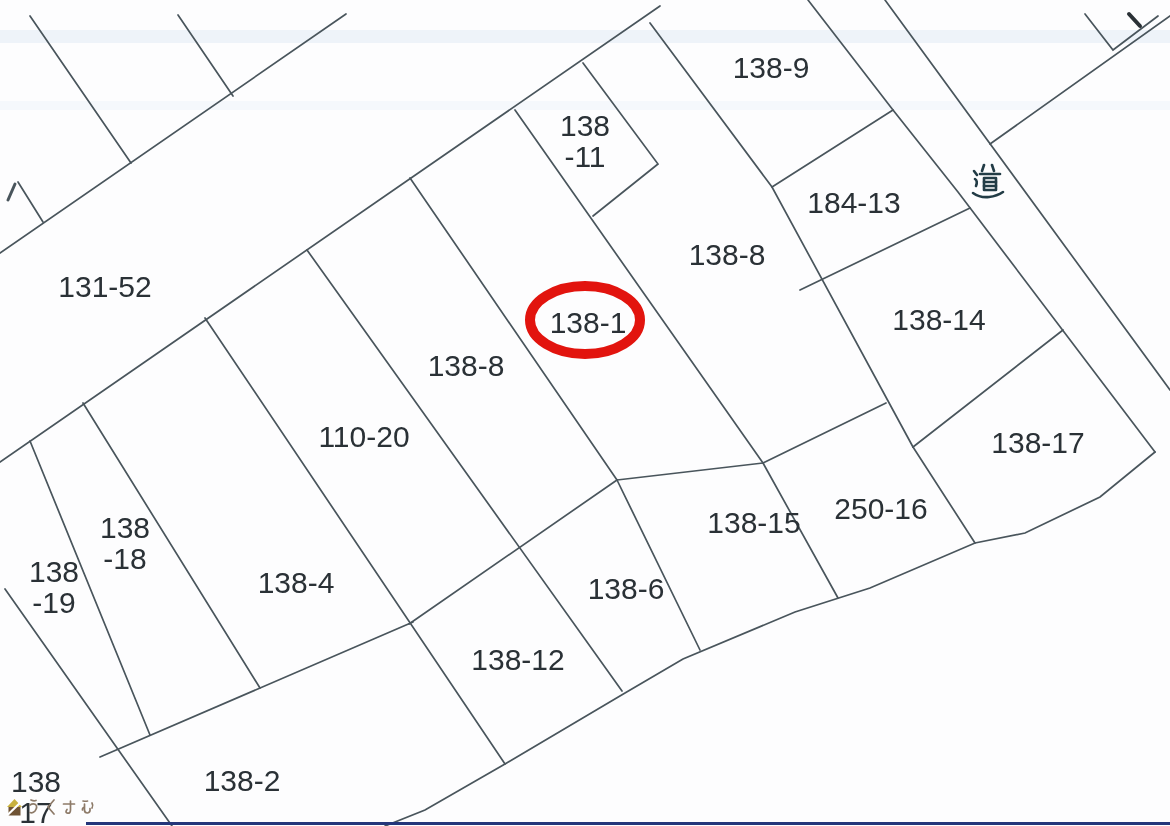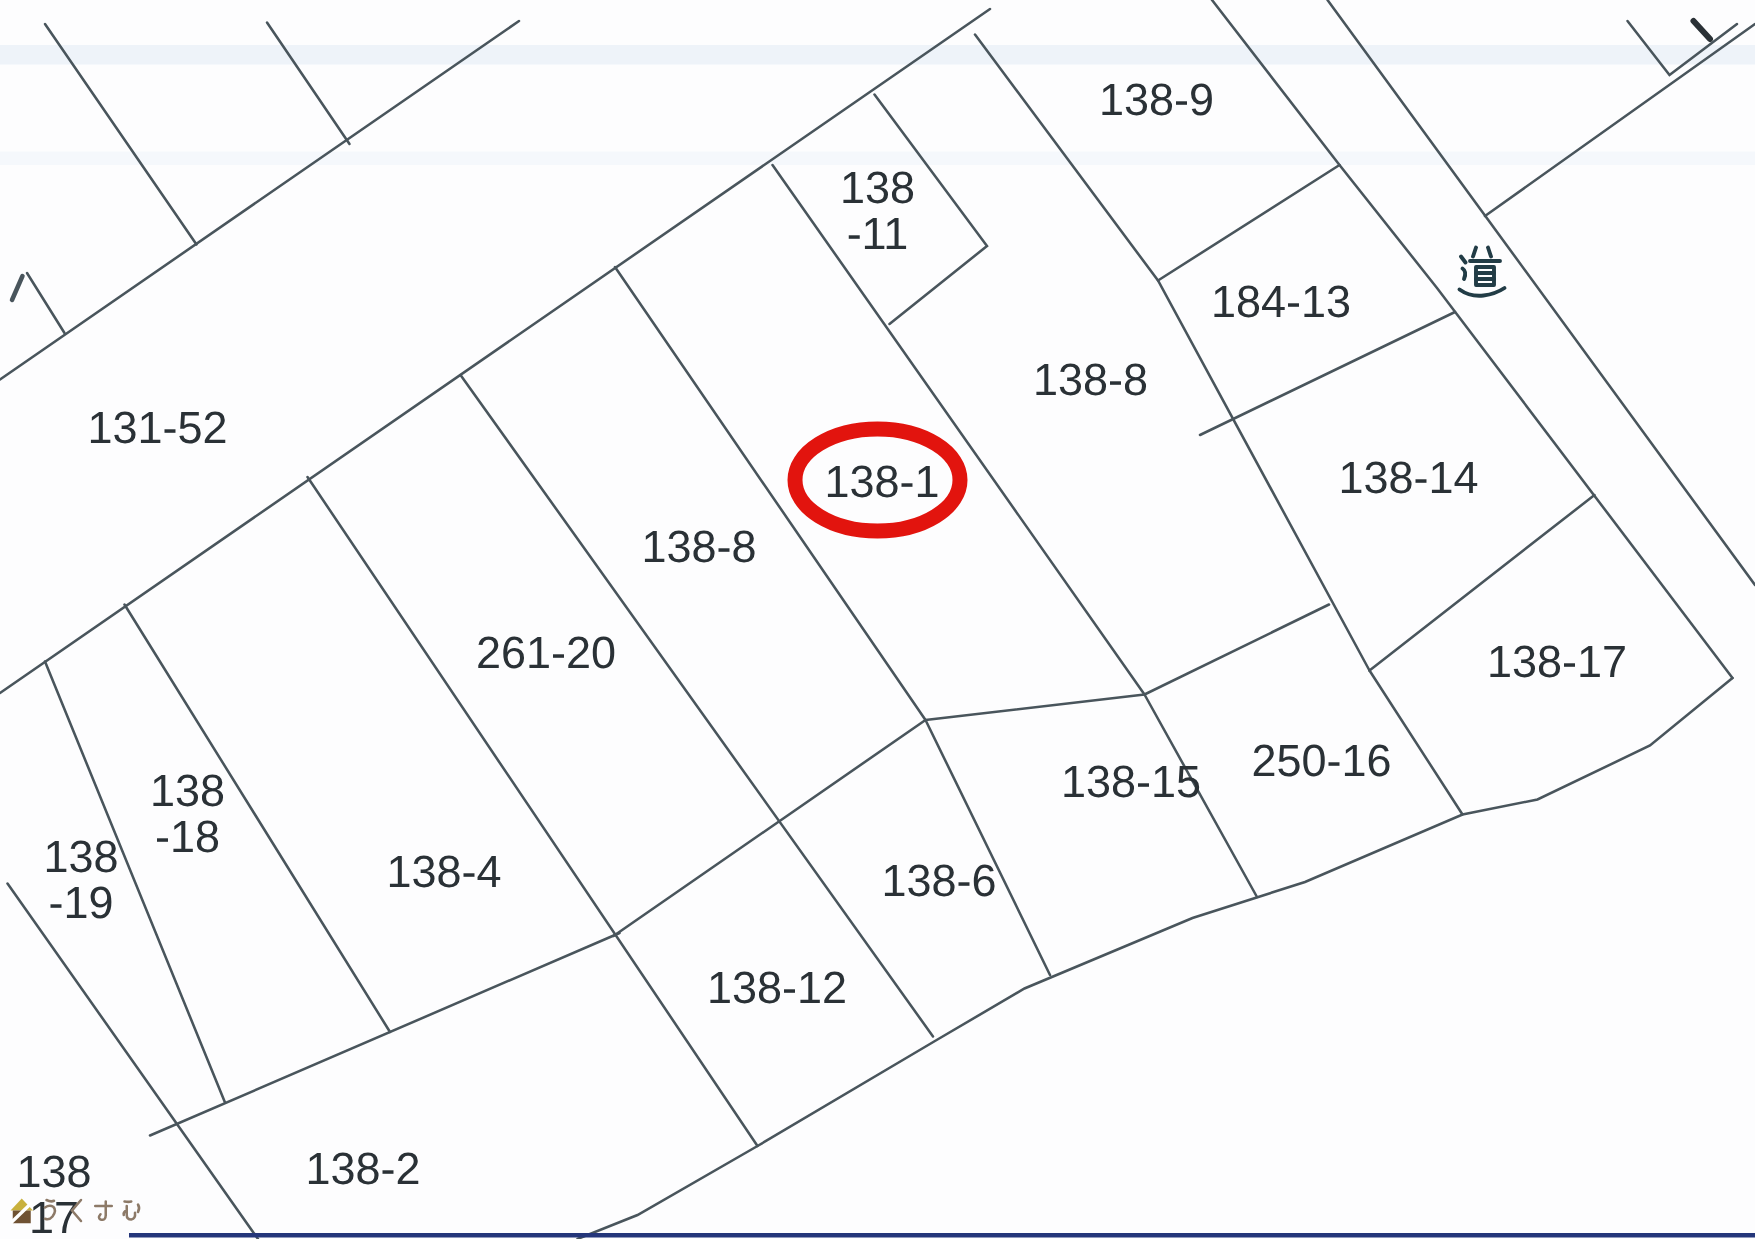--- a/index.html
+++ b/index.html
@@ -99,21 +99,21 @@
     <div>138</div>
     <div>-11</div>
   </div>
 
   <div class="plabel" style="left:771px;top:67px">138-9</div>
   <div class="plabel" style="left:854px;top:202px">184-13</div>
   <div class="plabel" style="left:727px;top:254px">138-8</div>
   <div class="plabel" style="left:588px;top:322px">138-1</div>
   <div class="plabel" style="left:466px;top:365px">138-8</div>
   <div class="plabel" style="left:939px;top:319px">138-14</div>
-  <div class="plabel" style="left:364px;top:436px">261-20</div>
+  <div class="plabel" style="left:364px;top:436px">110-20</div>
   <div class="plabel" style="left:1038px;top:442px">138-17</div>
   <div class="plabel" style="left:881px;top:508px">250-16</div>
   <div class="plabel" style="left:754px;top:522px">138-15</div>
 
   <div class="plabel two" style="left:125px;top:512px">
     <div>138</div>
     <div>-18</div>
   </div>
 
   <div class="plabel two" style="left:54px;top:556px">

